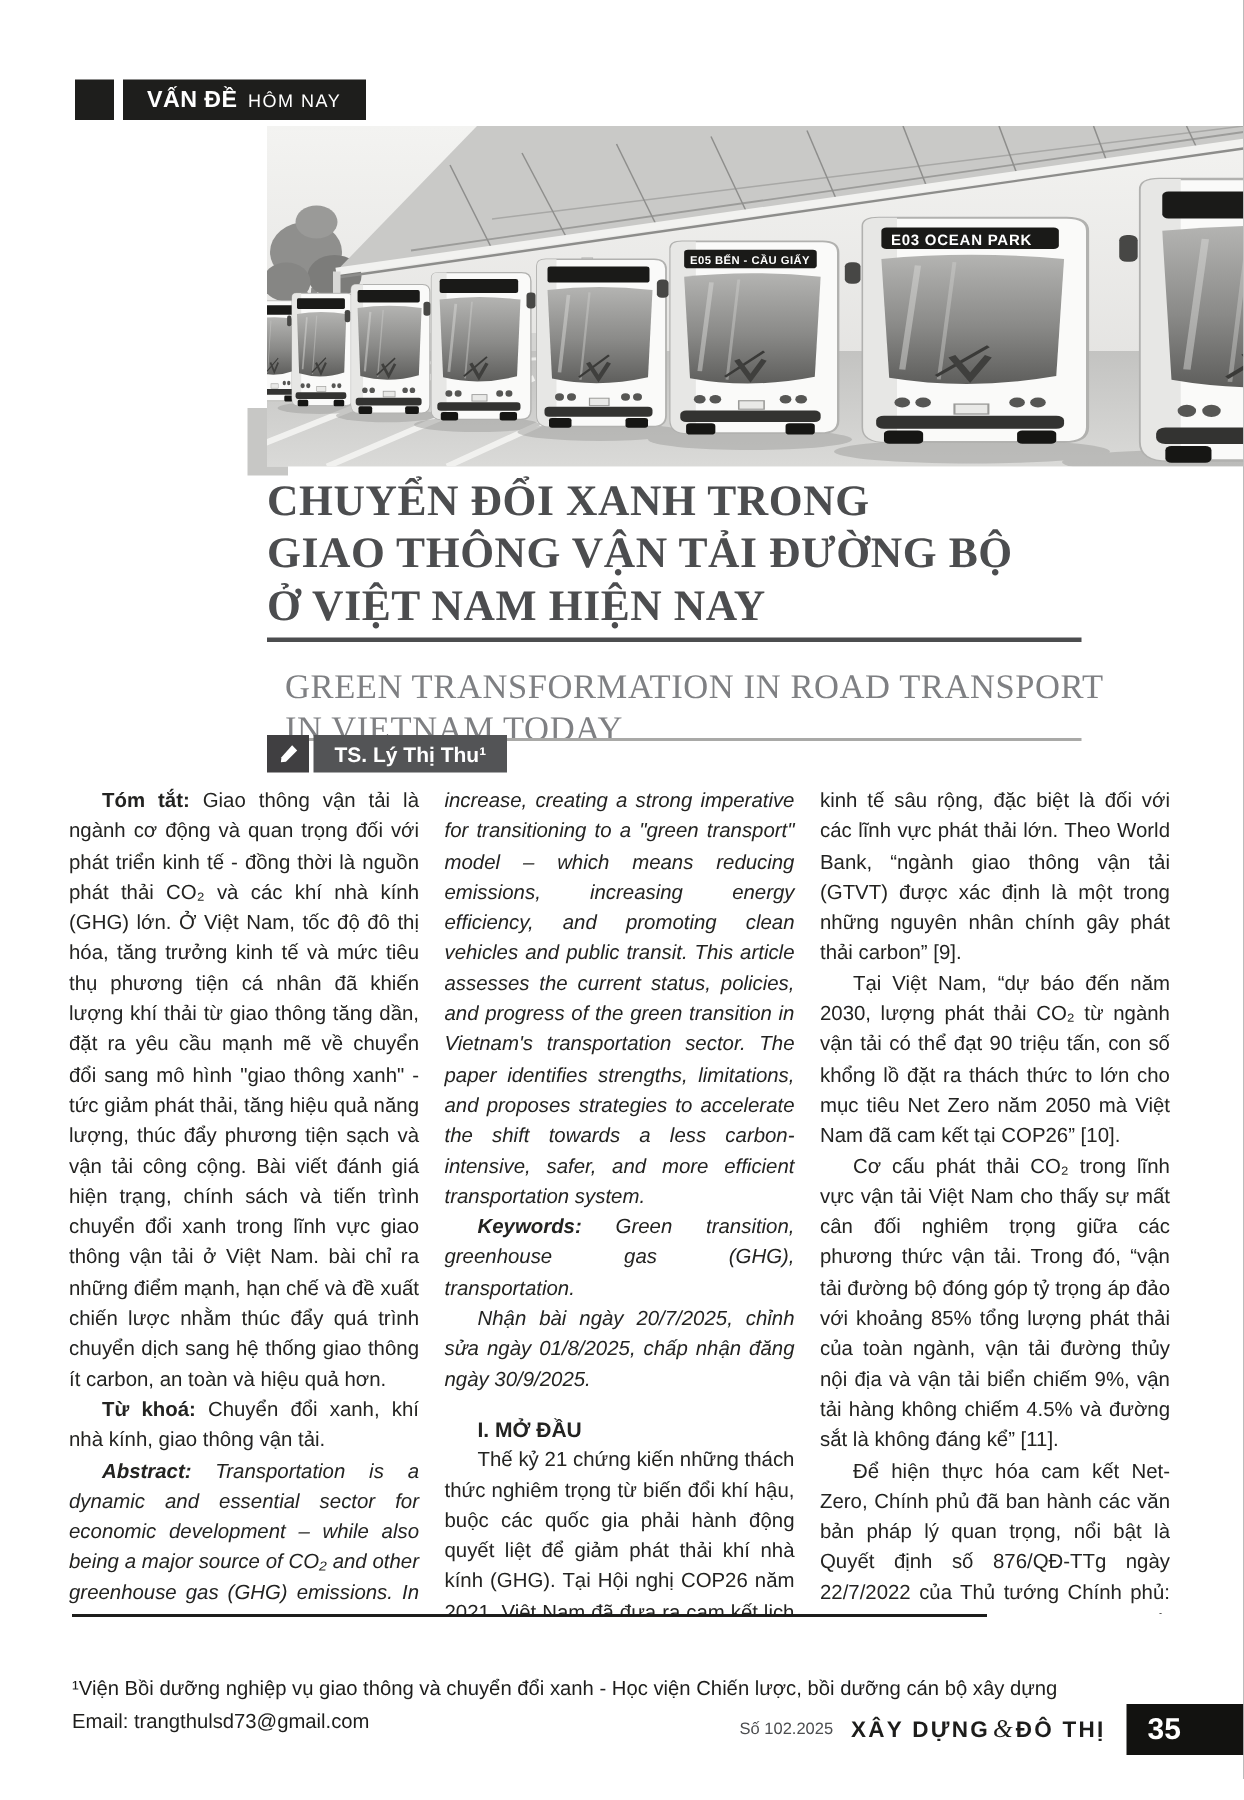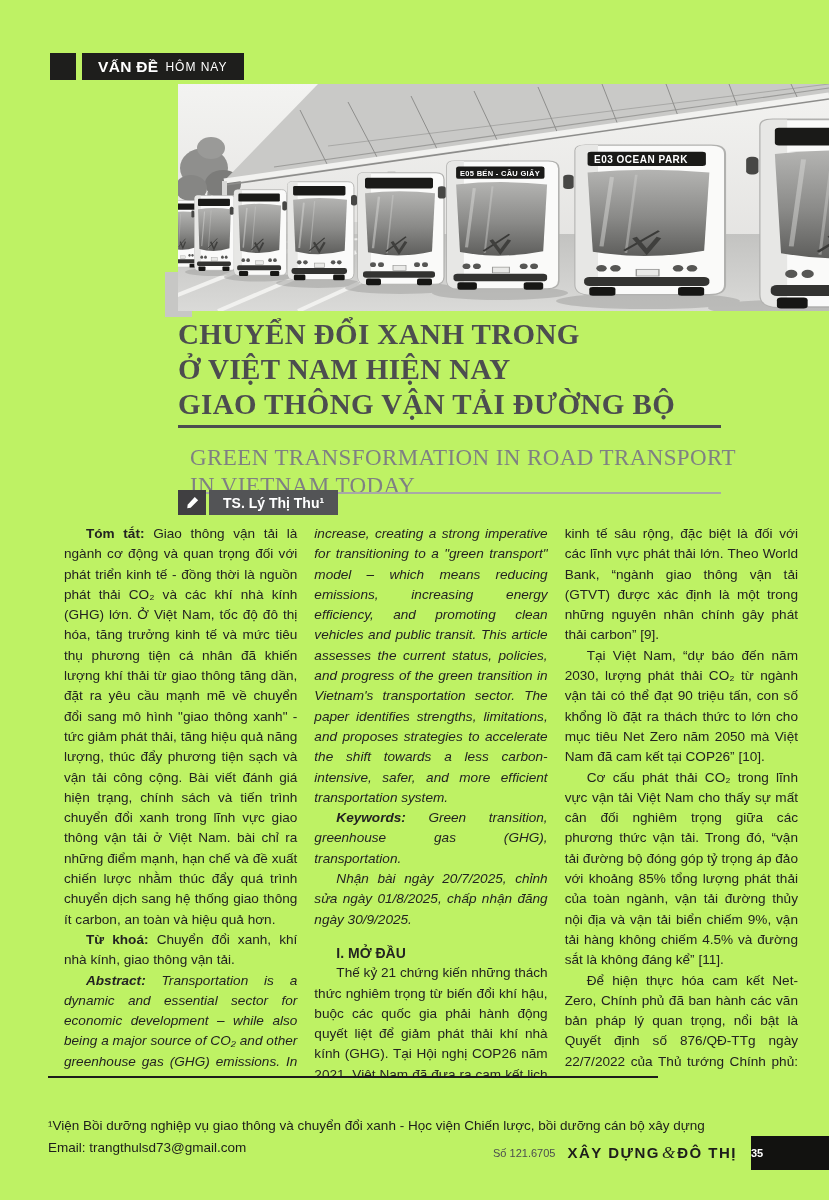--- a/index.html
+++ b/index.html
@@ -1,18 +1,18 @@
 <!DOCTYPE html>
 <html><head>
 <meta charset="utf-8">
 <style>
   html,body{margin:0;padding:0;background:#888;}
   #page{
     position:relative; width:829px; height:1200px; margin:0 auto;
-    background:#bef264; overflow:hidden;
+    background:#ffffff; overflow:hidden;
     font-family:"Liberation Sans",sans-serif; color:#232321;
   }
   
   .kicker-square{position:absolute;left:50px;top:53px;width:26px;height:27px;background:#1e1e1c;}
   .kicker-badge{
     position:absolute;left:82px;top:53px;height:27px;background:#1e1e1c;
     display:flex;align-items:center;padding:0 16px;white-space:nowrap;
   }
   .kicker-badge .kb{color:#fff;font-weight:bold;font-size:15.5px;letter-spacing:.3px;font-family:"Liberation Sans",sans-serif;}
   .kicker-badge .kl{color:#fff;font-weight:300;font-size:12px;margin-left:7px;letter-spacing:1px;}
@@ -33,36 +33,36 @@
     color:#7f8083;letter-spacing:.4px;font-weight:500;margin-left:12px;
   }
   .author-rule{position:absolute;left:178px;top:492px;width:543px;height:2px;background:#a9a9a7;}
   .pen-box{position:absolute;left:178px;top:490px;width:28px;height:25px;background:#403f41;display:flex;align-items:center;justify-content:center;}
   .author-box{
     position:absolute;left:209px;top:490px;height:25px;background:#535456;
     display:flex;align-items:center;padding:0 14px;color:#fff;
     font-weight:bold;font-size:14px;white-space:nowrap;
   }
   
-  .cols{position:absolute;left:64px;top:524px;width:734px;height:552px;display:flex;gap:17px;overflow:hidden;}
+  .cols{position:absolute;left:46px;top:524px;width:734px;height:552px;display:flex;gap:17px;overflow:hidden;}
   .col{width:236px;}
   .col p{margin:0;text-align:justify;text-indent:22px;font-size:13.6px;line-height:20.3px;color:#232321;}
   .col p.noindent{text-indent:0;}
   .col p.it{font-style:italic;}
   .col .lbl{font-weight:bold;}
   .col p.head{font-weight:bold;margin-top:13px;font-size:14px;}
   
   .fn-rule{position:absolute;left:48px;top:1076px;width:610px;height:2px;background:#1d1d1b;}
   .footnote{position:absolute;left:48px;top:1083px;width:700px;font-size:13.5px;line-height:22px;color:#1d1d1b;margin-top:32px;}
   
   .footer{position:absolute;right:0;top:1136px;height:34px;display:flex;align-items:center;}
   .footer .issue{font-size:11px;color:#4c4d4f;margin-right:12px;}
   .footer .journal{font-weight:bold;font-size:15px;letter-spacing:1.5px;color:#1d1d1b;margin-right:14px;white-space:nowrap;}
   .footer .journal .amp{font-family:"Liberation Serif",serif;font-style:italic;font-weight:normal;font-size:17px;letter-spacing:0;margin:0 2px;}
-  .page-box{width:78px;height:34px;background:#121210;color:#fff;font-weight:bold;font-size:11px;display:flex;align-items:center;box-sizing:border-box;}
+  .page-box{width:78px;height:34px;background:#121210;color:#fff;font-weight:bold;font-size:20px;display:flex;align-items:center;padding-left:14px;box-sizing:border-box;}
 </style>
 </head>
 <body>
 
 <div id="page">
 
   <div class="kicker-square"></div>
   <div class="kicker-badge">
     <span class="kb">VẤN ĐỀ</span>
     <span class="kl">HÔM NAY</span>
@@ -170,22 +170,22 @@
         <use href="#bus" transform="translate(562,34) scale(2.05,1.38)"></use>
       </g>
 
       <text x="416" y="79" font-size="10" fill="#ffffff" letter-spacing="0.5" font-weight="bold">E03 OCEAN PARK</text>
       <text x="282" y="92" font-size="7.5" fill="#ffffff" letter-spacing="0.3" font-weight="bold">E05 BẾN - CẦU GIẤY</text>
     </svg>
   </div>
 
   <div class="title-vi">
     <div>CHUYỂN ĐỔI XANH TRONG</div>
+    <div>GIAO THÔNG VẬN TẢI ĐƯỜNG BỘ</div>
     <div>Ở VIỆT NAM HIỆN NAY</div>
-    <div>GIAO THÔNG VẬN TẢI ĐƯỜNG BỘ</div>
   </div>
   <div class="title-rule"></div>
   <div class="title-en">
     <div>GREEN TRANSFORMATION IN ROAD TRANSPORT</div>
     <div>IN VIETNAM TODAY</div>
   </div>
 
   <div class="author-rule"></div>
   <div class="pen-box">
     <svg width="15" height="15" viewBox="0 0 20 20">
@@ -217,20 +217,20 @@
     </div>
   </div>
 
   <div class="fn-rule"></div>
   <div class="footnote">
     <div>¹Viện Bồi dưỡng nghiệp vụ giao thông và chuyển đổi xanh - Học viện Chiến lược, bồi dưỡng cán bộ xây dựng</div>
     <div>Email: trangthulsd73@gmail.com</div>
   </div>
 
   <div class="footer">
-    <span class="issue">Số 121.6705</span>
+    <span class="issue">Số 102.2025</span>
     <span class="journal"><span>XÂY DỰNG</span><span class="amp">&amp;</span><span>ĐÔ THỊ</span></span>
     <span class="page-box">
         <span>35</span>
       </span>
   </div>
 
 </div>
 
 </body></html>

